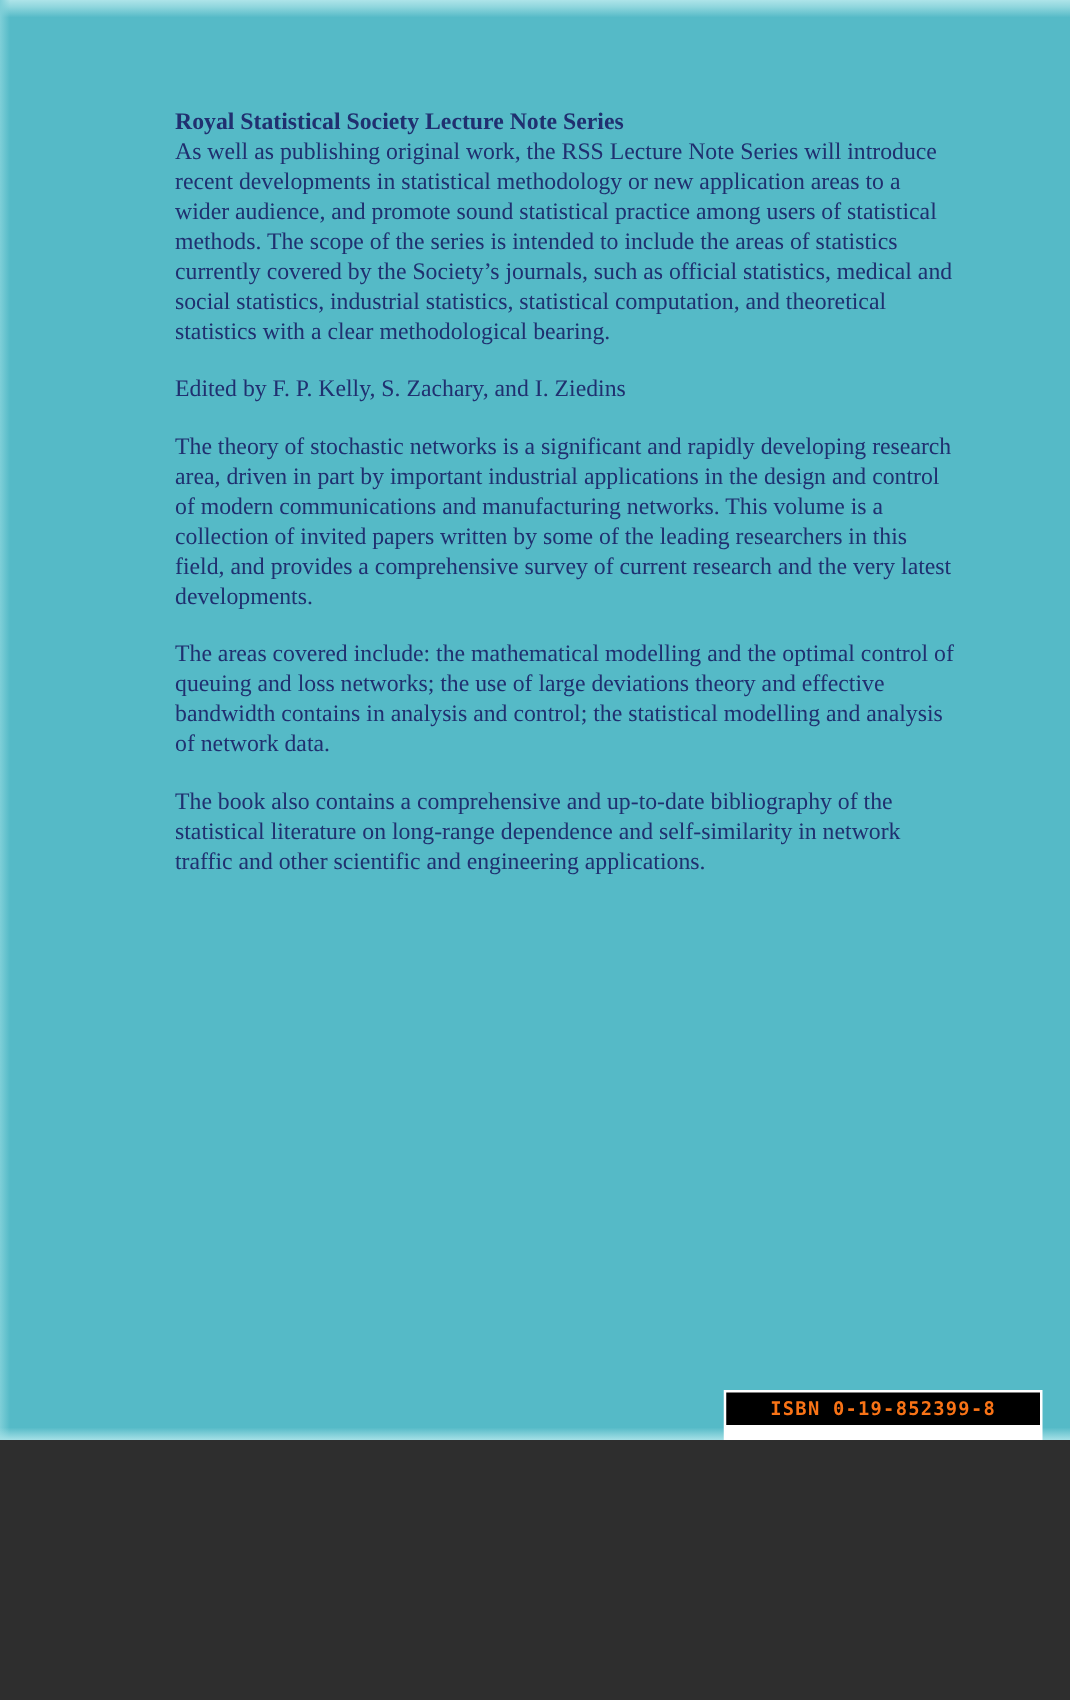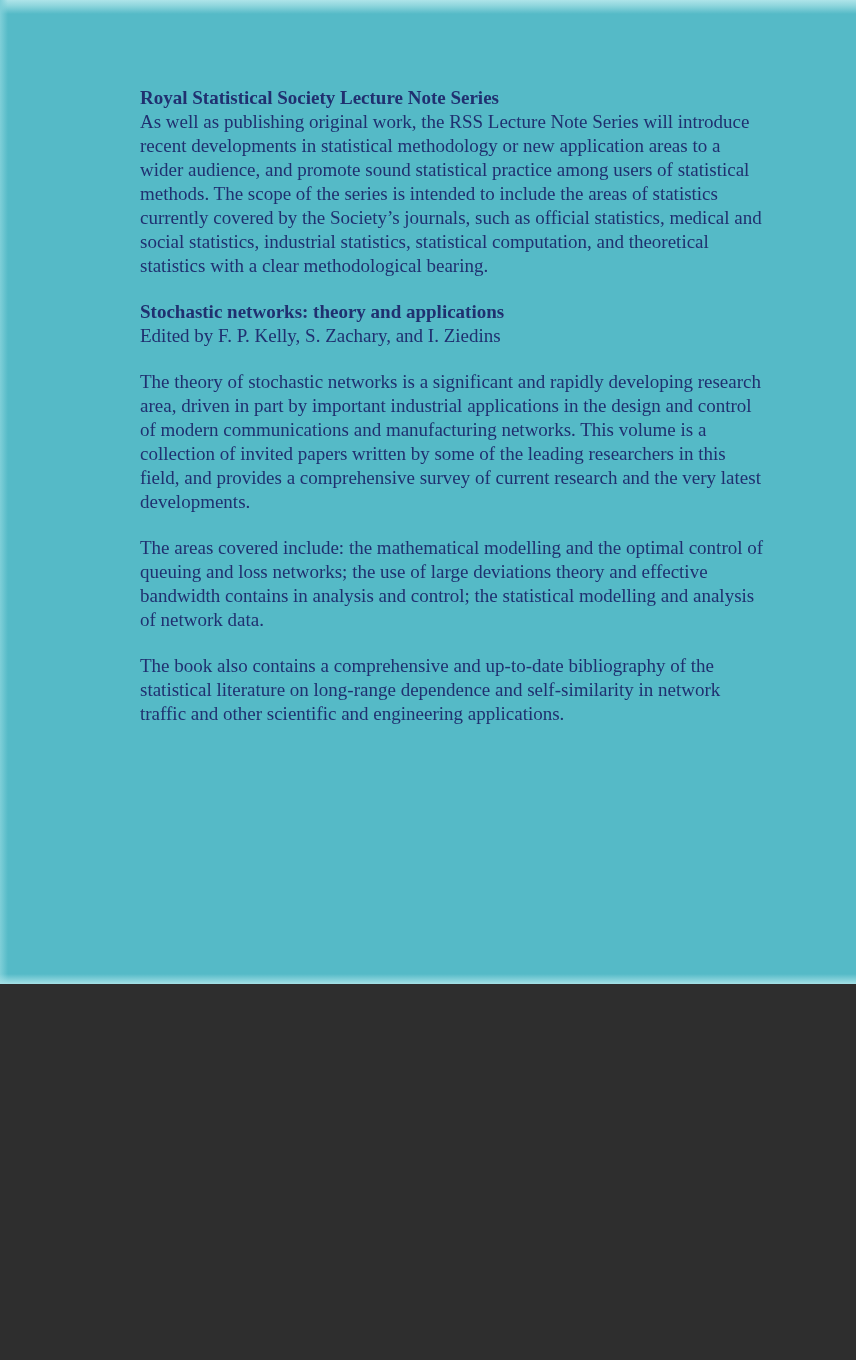--- a/index.html
+++ b/index.html
@@ -4,21 +4,21 @@
 <style>
   html, body {
     margin: 0;
     padding: 0;
     background: #2e2e2e;
     font-family: "Liberation Serif", "DejaVu Serif", serif;
   }
   .cover {
     position: relative;
     width: 856px;
-    height: 984px;
+    height: 1152px;
     background: #55bac7;
     overflow: hidden;
     margin: 0 auto;
   }
   
   .edge-top {
     position: absolute;
     left: 0; top: 0; width: 100%; height: 14px;
     background: linear-gradient(to bottom, #aee4e9 0%, #8fd6dd 40%, rgba(85,186,199,0) 100%);
   }
@@ -130,21 +130,20 @@
 
 <div class="cover">
 
   <div class="edge-top"></div>
   <div class="edge-left"></div>
   <div class="edge-bottom"></div>
 
   <div class="content">
     <h2>Royal Statistical Society Lecture Note Series</h2>
     <p>As well as publishing original work, the RSS Lecture Note Series will introduce recent developments in statistical methodology or new application areas to a wider audience, and promote sound statistical practice among users of statistical methods. The scope of the series is intended to include the areas of statistics currently covered by the Society’s journals, such as official statistics, medical and social statistics, industrial statistics, statistical computation, and theoretical statistics with a clear methodological bearing.</p>
-    <h2>Stochastic networks: theory and applications</h2>
     <p class="editors">Edited by F. P. Kelly, S. Zachary, and I. Ziedins</p>
     <p>The theory of stochastic networks is a significant and rapidly developing research area, driven in part by important industrial applications in the design and control of modern communications and manufacturing networks. This volume is a collection of invited papers written by some of the leading researchers in this field, and provides a comprehensive survey of current research and the very latest developments.</p>
     <p>The areas covered include: the mathematical modelling and the optimal control of queuing and loss networks; the use of large deviations theory and effective bandwidth contains in analysis and control; the statistical modelling and analysis of network data.</p>
     <p>The book also contains a comprehensive and up-to-date bibliography of the statistical literature on long-range dependence and self-similarity in network traffic and other scientific and engineering applications.</p>
   </div>
 
 
   <div class="barcode-box">
     <div class="isbn-strip">ISBN 0-19-852399-8</div>
     <div class="price-code">90000</div>

